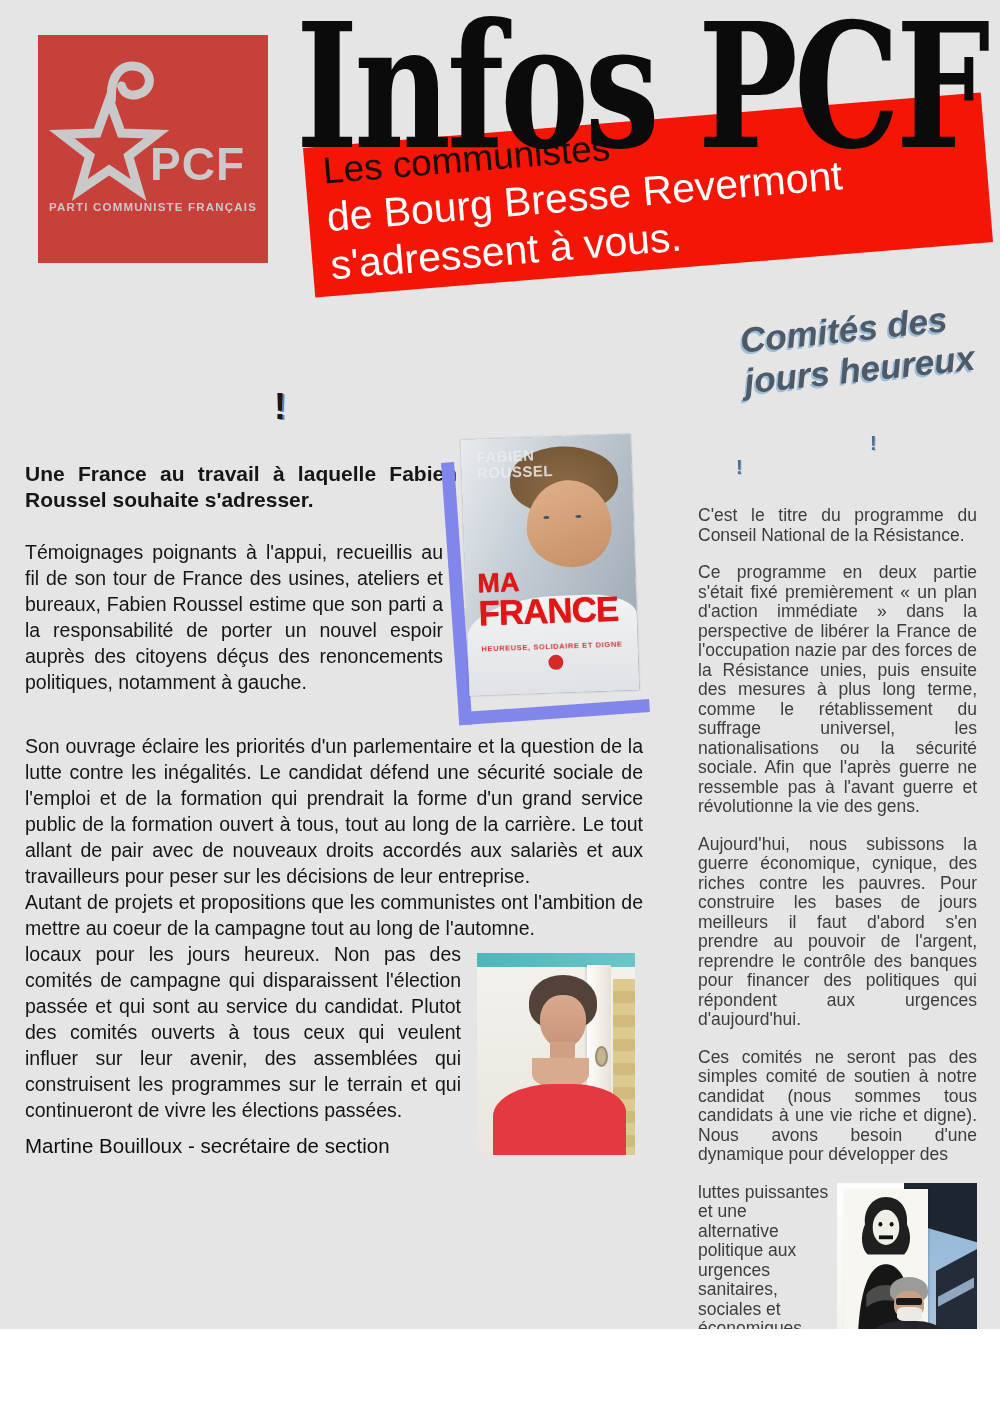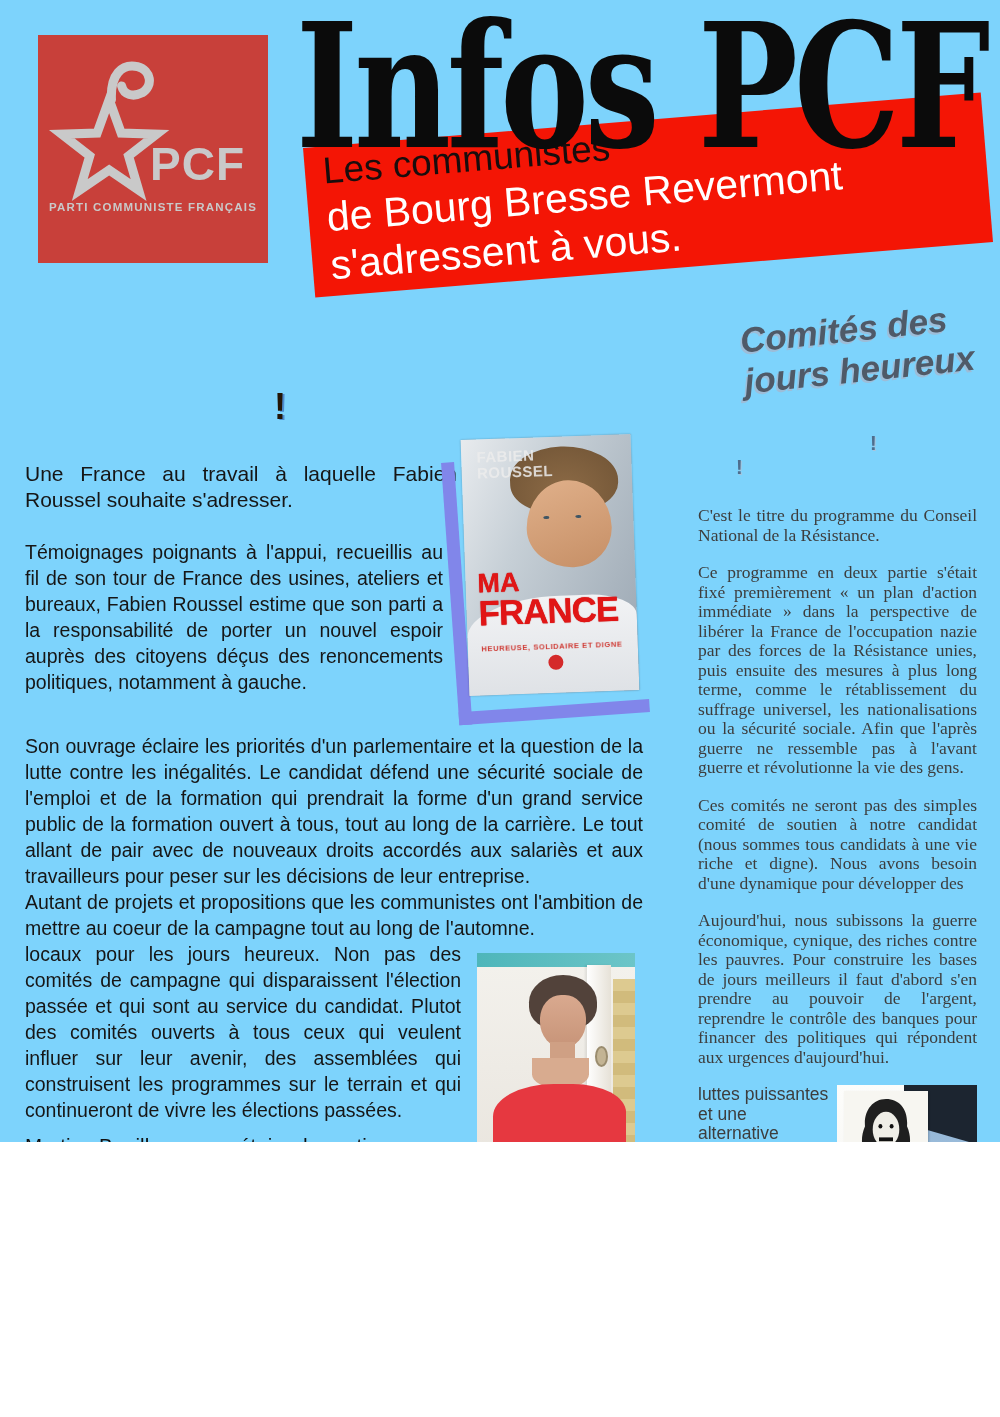--- a/index.html
+++ b/index.html
@@ -1,17 +1,17 @@
 <!DOCTYPE html>
 <html><head>
 <meta charset="utf-8">
 <style>
   html,body { margin:0; padding:0; background:#ffffff; }
   .page {
-    position:relative; width:1000px; height:1142px; background:#7dd3fc;
+    position:relative; width:1000px; height:1329px; background:#e5e5e5;
     overflow:hidden; font-family:"Liberation Sans", sans-serif;
   }
 
   
   .logo-box { position:absolute; left:38px; top:35px; width:230px; height:228px; background:#c8403a; }
   .logo-star { position:absolute; left:8px; top:26px; width:132px; height:142px; }
   .logo-acronym { position:absolute; left:112px; top:102px; font-size:46px; font-weight:bold; color:#c9c9c9; letter-spacing:1px; }
   .logo-sub { position:absolute; left:0; top:166px; width:100%; text-align:center; font-size:11.5px; font-weight:bold; color:#c9c9c9; letter-spacing:1.2px; white-space:nowrap; }
 
   .red-banner { position:absolute; left:308px; top:120px; width:680px; height:150px; background:#f41505; transform:rotate(-4.7deg); z-index:1; }
@@ -31,21 +31,21 @@
     color:#4f5a68; text-shadow:-2px 2px 0 #9dbdd8;
   }
 
   
   .bang-left { position:absolute; left:274px; top:386px; font-size:36px; font-weight:bold; color:#241505; text-shadow:2px 1px 0 #4d8cd0; }
   .rc-bang1 { position:absolute; left:870px; top:432px; font-size:20px; font-weight:bold; color:#4e6e8e; text-shadow:1px 1px 0 #a8c4dc; }
   .rc-bang2 { position:absolute; left:736px; top:456px; font-size:20px; font-weight:bold; color:#4e6e8e; text-shadow:1px 1px 0 #a8c4dc; }
 
   
   .left-col { position:absolute; left:25px; top:455px; width:618px; color:#161616; font-size:19.5px; line-height:26px; text-align:justify; }
-  .lc-heading { width:432px; font-size:21px; font-weight:normal; line-height:26px; margin:6px 0 0 0; text-align:justify; }
+  .lc-heading { width:432px; font-size:21px; font-weight:bold; line-height:26px; margin:6px 0 0 0; text-align:justify; }
   .lc-p { margin:0; }
   .lc-p1 { width:418px; margin-top:26px; }
   .lc-p2 { margin-top:38px; }
   .lc-p6a { margin-top:26px; }
   .photo-martine { float:right; width:158px; height:202px; margin:12px 8px 6px 16px; position:relative; overflow:hidden; background:#efece7; }
   .lc-caption { margin:10px 165px 0 0; text-align:left; font-size:20.5px; color:#101010; }
 
   
   .pm-ceiling { position:absolute; top:0; left:0; right:0; height:14px; background:linear-gradient(90deg,#4eb6ba,#6cc5c8); }
   .pm-wallshade { position:absolute; top:14px; left:0; width:100%; height:100%; background:linear-gradient(180deg,#f3f1ec,#e9e5de); }
@@ -68,21 +68,21 @@
   .bc-eye { position:absolute; width:6px; height:3px; background:#3f5564; border-radius:50%; }
   .bc-shirt { position:absolute; left:0; bottom:0; width:100%; height:38%; background:linear-gradient(#f2f3f5,#dfe2e6); border-radius:55% 28% 0 0 / 40% 22% 0 0; }
   .bc-author { position:absolute; left:9%; top:4%; color:rgba(236,236,236,.85); font-weight:bold; font-size:15px; line-height:16px; letter-spacing:.5px; }
   .bc-ma { position:absolute; left:7%; top:51%; color:#e11616; font-weight:bold; font-size:27px; line-height:1; text-shadow:0 0 1px #b00; }
   .bc-france { position:absolute; left:7%; top:61%; color:#e11616; font-weight:bold; font-size:35px; line-height:1; letter-spacing:-1px; text-shadow:0 0 1px #b00; }
   .bc-sub { position:absolute; left:8%; top:80%; color:#cf3a34; font-weight:bold; font-size:7.5px; letter-spacing:.6px; filter:blur(.4px); white-space:nowrap; }
   .bc-dot { position:absolute; left:47%; top:85%; width:15px; height:15px; border-radius:50%; background:#d42a2a; }
 
   
   .right-col { position:absolute; left:698px; top:498px; width:279px; color:#3d3d3d; font-size:17.5px; line-height:19.5px; text-align:justify; }
-  .rc-p { margin:0 0 18px 0;font-family:Liberation Serif, serif; }
+  .rc-p { margin:0 0 18px 0; }
   .rc-p1 { margin-top:8px; }
   .rc-p4b { margin:0; text-align:left; }
   .photo-franck { float:right; width:140px; height:200px; margin:0 0 4px 8px; position:relative; overflow:hidden; background:linear-gradient(#fdfdfb,#f1f0ec); }
   .rc-signature { margin-top:16px; font-size:21px; color:#2e2e2e; }
 
   
   .pf-sky { position:absolute; right:0; top:0; width:44%; height:78%; background:linear-gradient(#8fb4d6,#a9c5df); }
   .pf-flag1 { position:absolute; right:-8px; top:-10px; width:58%; height:30%; background:#1c2530; transform:skewY(16deg); }
   .pf-flag2 { position:absolute; right:-4px; top:38%; width:32%; height:40%; background:#232d3a; transform:skewY(-28deg); }
   .pf-flagline { position:absolute; right:2%; top:52%; width:26%; height:5%; background:#8fa6bd; transform:skewY(-28deg); }
@@ -164,22 +164,22 @@
         <div class="pm-top"></div>
       </div>
       <p class="lc-p">locaux pour les jours heureux. Non pas des comités de campagne qui disparaissent l'élection passée et qui sont au service du candidat. Plutot des comités ouverts à tous ceux qui veulent influer sur leur avenir, des assemblées qui construisent les programmes sur le terrain et qui continueront de vivre les élections passées.</p>
       <p class="lc-caption">Martine Bouilloux - secrétaire de section</p>
     </div>
   </div>
 
   <div class="right-col">
     <p class="rc-p rc-p1">C'est le titre du programme du Conseil National de la Résistance.</p>
     <p class="rc-p">Ce programme en deux partie s'était fixé premièrement « un plan d'action immédiate » dans la perspective de libérer la France de l'occupation nazie par des forces de la Résistance unies, puis ensuite des mesures à plus long terme, comme le rétablissement du suffrage universel, les nationalisations ou la sécurité sociale. Afin que l'après guerre ne ressemble pas à l'avant guerre et révolutionne la vie des gens.</p>
+    <p class="rc-p">Aujourd'hui, nous subissons la guerre économique, cynique, des riches contre les pauvres. Pour construire les bases de jours meilleurs il faut d'abord s'en prendre au pouvoir de l'argent, reprendre le contrôle des banques pour financer des politiques qui répondent aux urgences d'aujourd'hui.</p>
     <p class="rc-p">Ces comités ne seront pas des simples comité de soutien à notre candidat (nous sommes tous candidats à une vie riche et digne). Nous avons besoin d'une dynamique pour développer des</p>
-    <p class="rc-p">Aujourd'hui, nous subissons la guerre économique, cynique, des riches contre les pauvres. Pour construire les bases de jours meilleurs il faut d'abord s'en prendre au pouvoir de l'argent, reprendre le contrôle des banques pour financer des politiques qui répondent aux urgences d'aujourd'hui.</p>
     <div class="franck-row">
       <div class="photo-franck">
         <div class="pf-sky"></div>
         <div class="pf-flag1"></div>
         <div class="pf-flag2"></div>
         <div class="pf-flagline"></div>
         <div class="pf-banner">
           <svg viewBox="0 0 60 90" preserveAspectRatio="none" style="width:100%;height:100%;">
             <path d="M30 5 C20 5 14 13 15 22 C11 30 13 38 17 41 L43 41 C47 37 49 30 45 22 C46 12 40 5 30 5 Z" fill="#1f1f1f"></path>
             <ellipse cx="30" cy="24" rx="9.5" ry="11" fill="#efeee7"></ellipse>

